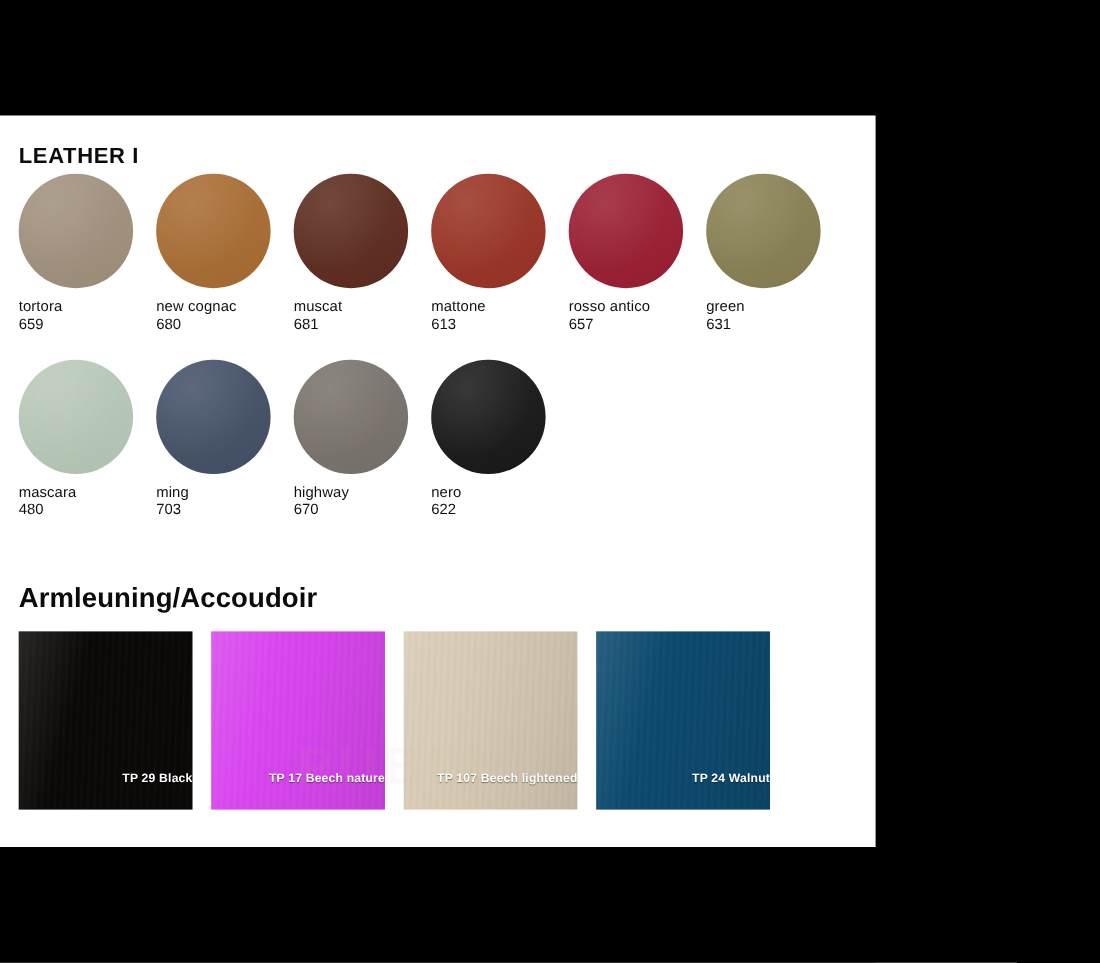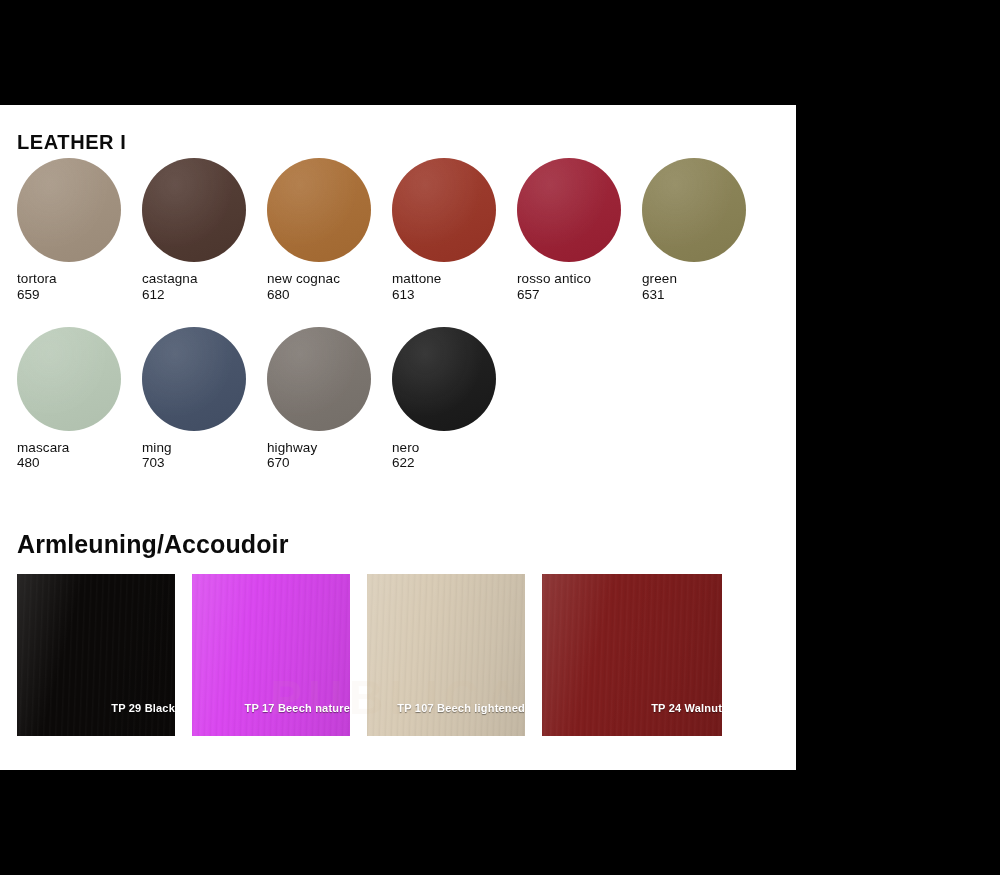--- a/index.html
+++ b/index.html
@@ -200,28 +200,28 @@
 
       <div class="swatch-grid">
 
         <div class="swatch-row">
           <div class="swatch-cell">
             <div class="swatch-disc" style="background-color: rgb(163, 146, 127);"></div>
             <div class="swatch-label">tortora</div>
             <div class="swatch-code">659</div>
           </div>
           <div class="swatch-cell">
-            <div class="swatch-disc" style="background-color: rgb(80, 56, 48);"></div>
-            <div class="swatch-label">castagna</div>
-            <div class="swatch-code">612</div>
-          </div>
-          <div class="swatch-cell">
             <div class="swatch-disc" style="background-color: rgb(170, 110, 52);"></div>
             <div class="swatch-label">new cognac</div>
             <div class="swatch-code">680</div>
+          </div>
+          <div class="swatch-cell">
+            <div class="swatch-disc" style="background-color: rgb(94, 45, 31);"></div>
+            <div class="swatch-label">muscat</div>
+            <div class="swatch-code">681</div>
           </div>
           <div class="swatch-cell">
             <div class="swatch-disc" style="background-color: rgb(155, 53, 38);"></div>
             <div class="swatch-label">mattone</div>
             <div class="swatch-code">613</div>
           </div>
           <div class="swatch-cell">
             <div class="swatch-disc" style="background-color: rgb(156, 31, 51);"></div>
             <div class="swatch-label">rosso antico</div>
             <div class="swatch-code">657</div>
@@ -276,21 +276,21 @@
           <div class="wood-sheen"></div>
           <div class="wood-label" style="color: rgb(255, 255, 255);">TP 17 Beech nature</div>
         </div>
 
         <div class="wood-cell" style="background-color: rgb(216, 203, 181);">
           <div class="wood-grain"></div>
           <div class="wood-sheen"></div>
           <div class="wood-label" style="color: rgb(255, 255, 255);">TP 107 Beech lightened</div>
         </div>
 
-        <div class="wood-cell" style="background-color: #7f1d1d; padding-left: 22px;">
+        <div class="wood-cell" style="background-color: #0c4a6e;">
           <div class="wood-grain"></div>
           <div class="wood-sheen"></div>
           <div class="wood-label" style="color: rgb(255, 255, 255);">TP 24 Walnut</div>
         </div>
 
       </div>
     </section>
 
     <div class="watermark">PUBLICA</div>
 

